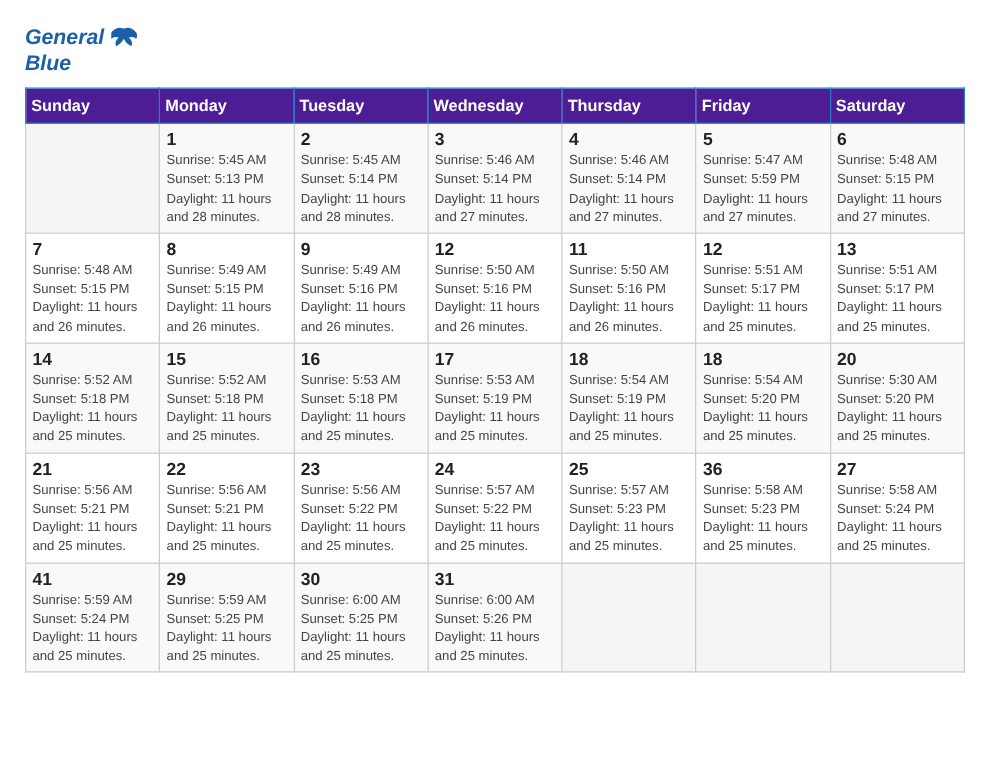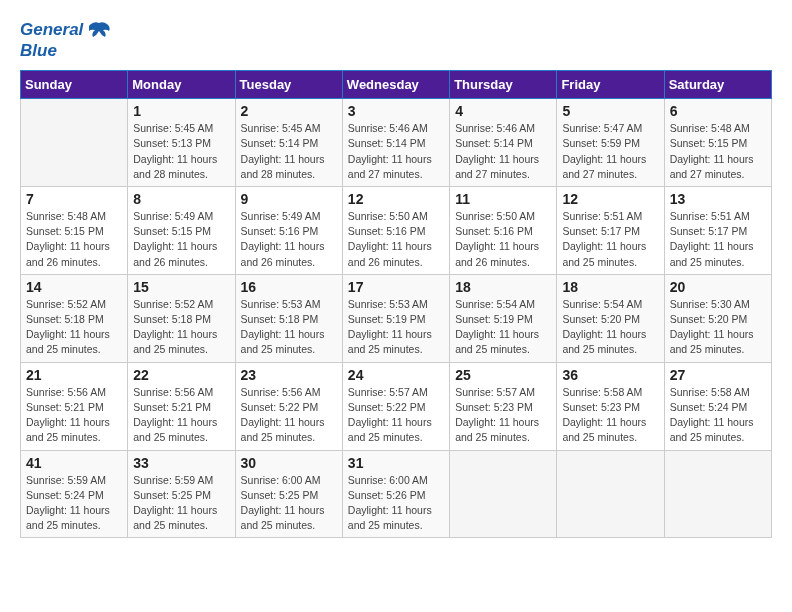--- a/index.html
+++ b/index.html
@@ -313,21 +313,21 @@
       </tr>
       <tr>
         <td>
           <span class="day-number">41</span>
           <div class="day-info" style="white-space: pre-line;">Sunrise: 5:59 AM
 Sunset: 5:24 PM
 Daylight: 11 hours
 and 25 minutes.</div>
         </td>
         <td>
-          <span class="day-number">33</span>
+          <span class="day-number">29</span>
           <div class="day-info" style="white-space: pre-line;">Sunrise: 5:59 AM
 Sunset: 5:25 PM
 Daylight: 11 hours
 and 25 minutes.</div>
         </td>
         <td>
           <span class="day-number">30</span>
           <div class="day-info" style="white-space: pre-line;">Sunrise: 6:00 AM
 Sunset: 5:25 PM
 Daylight: 11 hours

